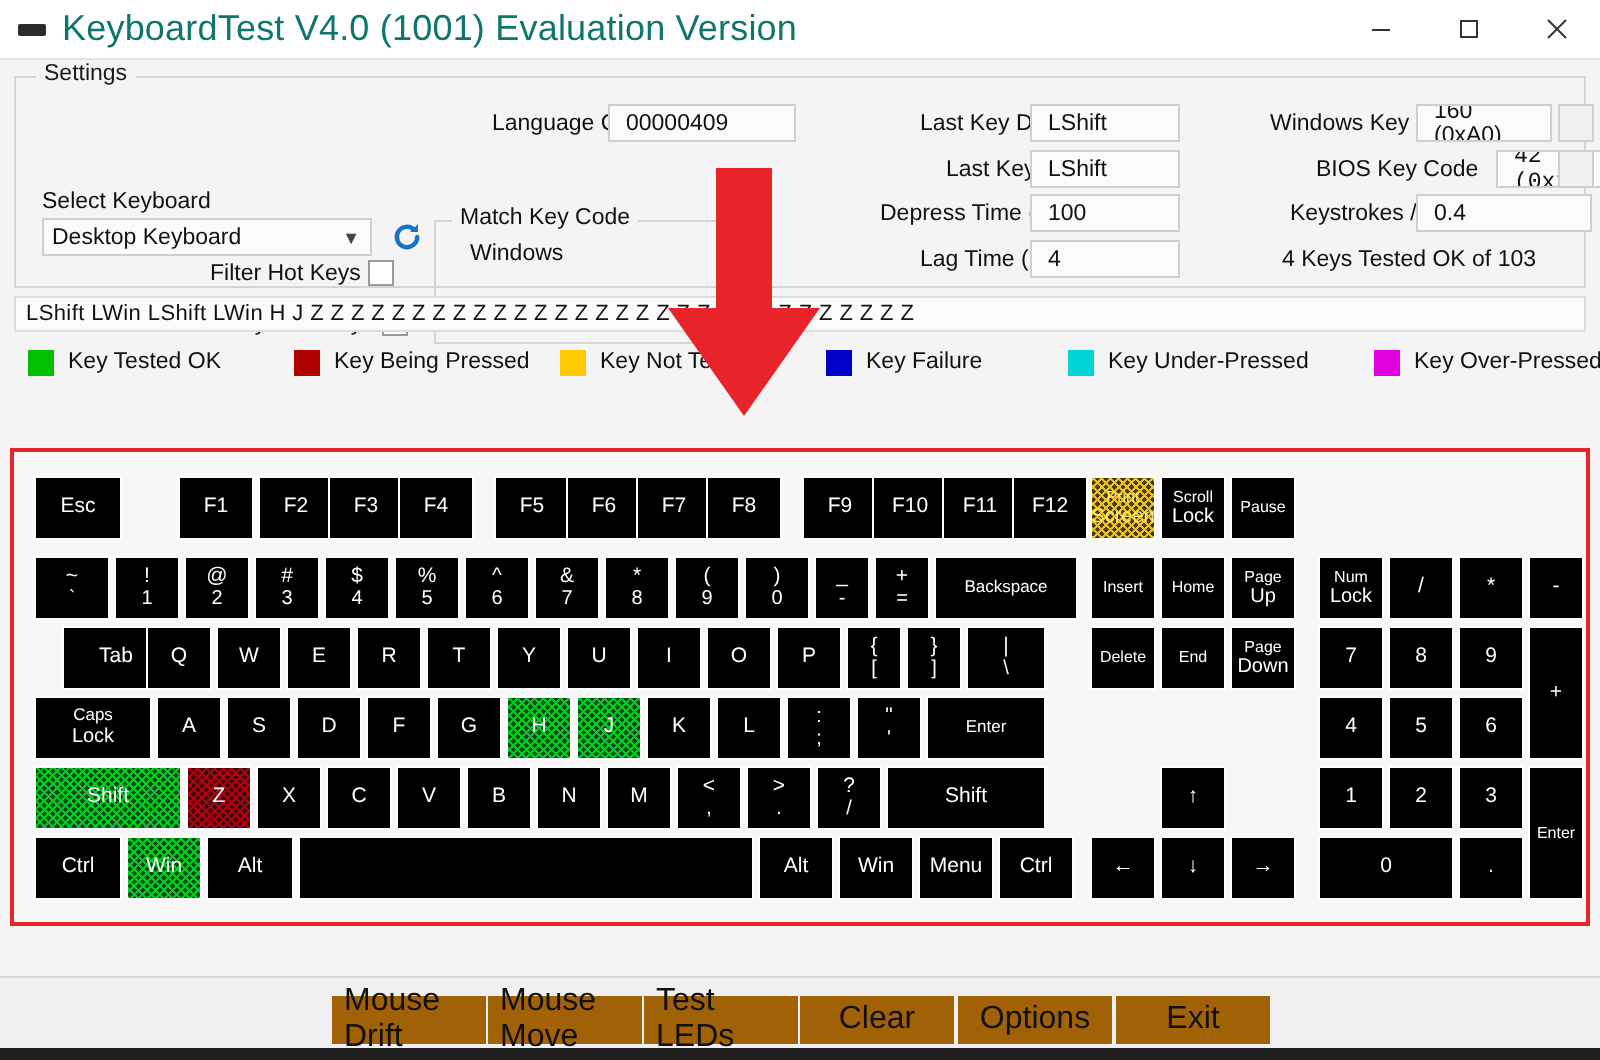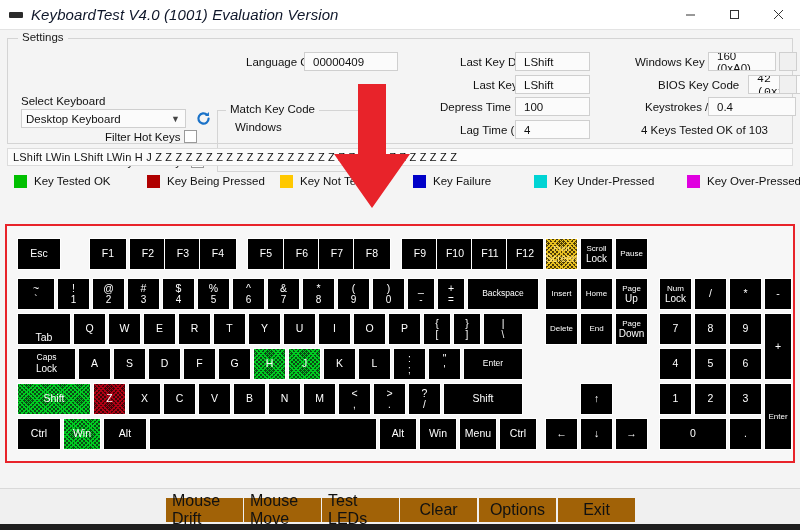--- a/index.html
+++ b/index.html
@@ -22,21 +22,21 @@
     border-bottom: 1px solid #e3e3e3;
     display: flex; align-items: center;
   }
   .tb-icon {
     width: 16px; height: 16px; margin-left: 8px; margin-right: 7px;
     display: flex; align-items: center; justify-content: center;
   }
   .tb-icon .kb {
     width: 14px; height: 6px; background: #2b2b2b; border-radius: 1px;
   }
-  .tb-title { font-size: 15px; color: #0f172a; letter-spacing: 0.1px; font-style: italic; }
+  .tb-title { font-size: 18px; color: #0f766e; letter-spacing: 0.1px; }
   .tb-buttons { margin-left: auto; display: flex; height: 30px; }
   .tb-btn {
     width: 44px; height: 30px; display: flex; align-items: center;
     justify-content: center; color: #333; font-size: 12px;
   }
   .tb-btn svg { display: block; }
 
   
   .settings-group {
     position: absolute; left: 7px; top: 38px; width: 786px; height: 106px;
@@ -402,21 +402,21 @@
         </div>
         <div class="key" style="left: 687px; top: 52px; width: 33px; height: 32px;">
           <span>/</span>
         </div>
         <div class="key" style="left: 722px; top: 52px; width: 33px; height: 32px;">
           <span>*</span>
         </div>
         <div class="key" style="left: 757px; top: 52px; width: 28px; height: 32px;">
           <span>-</span>
         </div>
-        <div class="key" style="left: 10px; top: 87px; width: 54px; height: 32px; justify-content: flex-end;">
+        <div class="key" style="left: 24px; top: 87px; width: 54px; height: 32px;">
           <span>Tab</span>
         </div>
         <div class="key" style="left: 66px; top: 87px; width: 33px; height: 32px;">
           <span>Q</span>
         </div>
         <div class="key" style="left: 101px; top: 87px; width: 33px; height: 32px;">
           <span>W</span>
         </div>
         <div class="key" style="left: 136px; top: 87px; width: 33px; height: 32px;">
           <span>E</span>

